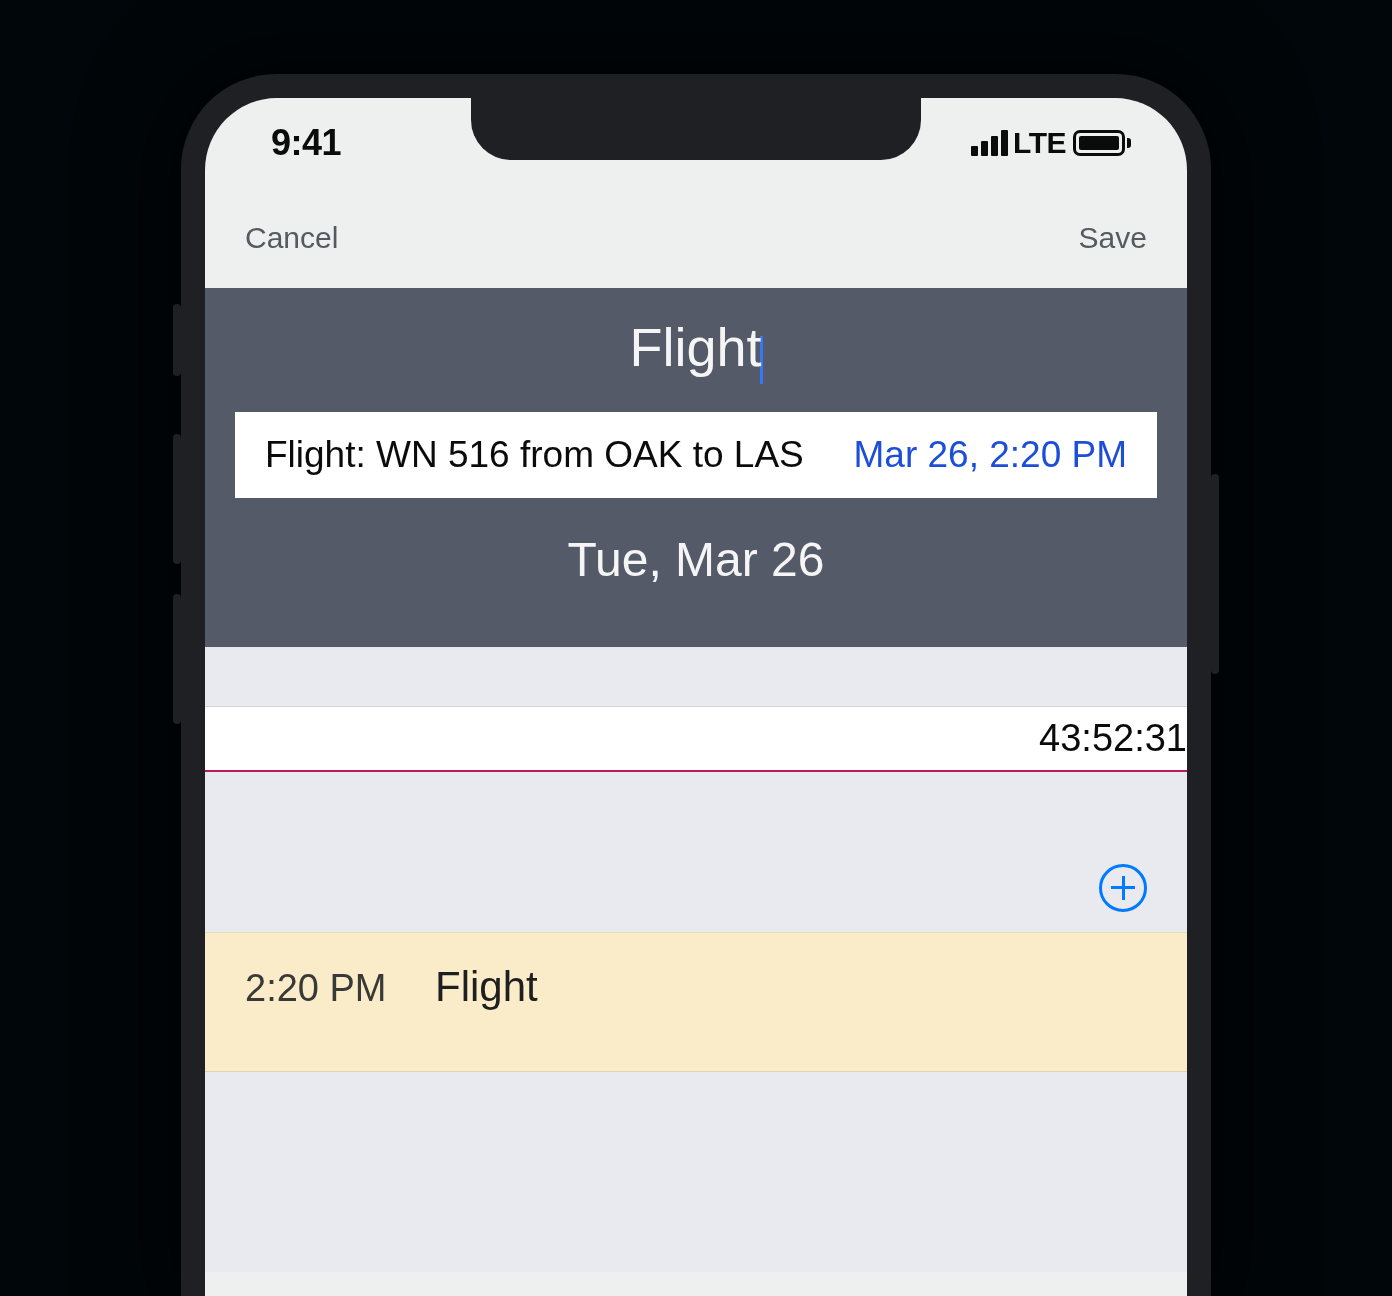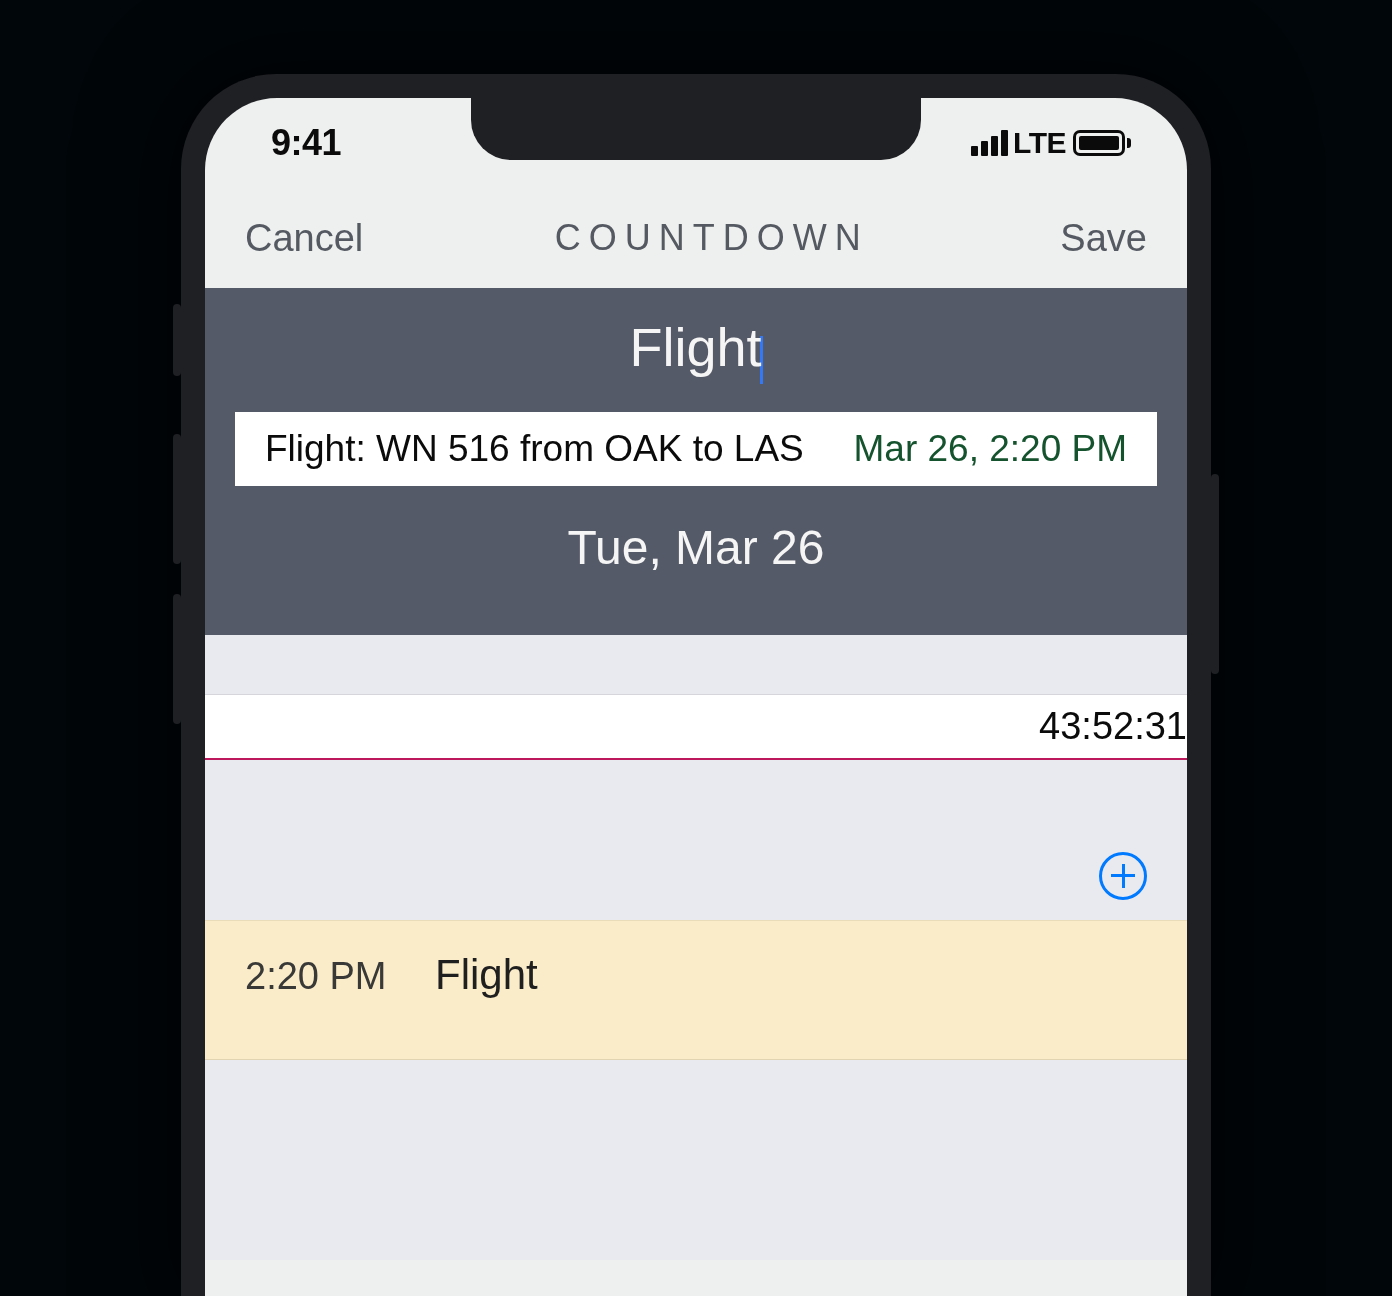--- a/index.html
+++ b/index.html
@@ -123,21 +123,21 @@
     }
     .nav-bar {
       height: 100px;
       display: flex;
       align-items: center;
       justify-content: space-between;
       padding: 0 40px;
       background: #eef0ef;
     }
     .nav-cancel, .nav-save {
-      font-size: 38px;
+      font-size: 30px;
       color: #555a62;
       font-weight: 400;
       cursor: pointer;
     }
     .nav-title {
       font-size: 36px;
       color: #555a62;
       font-weight: 400;
       letter-spacing: 8px;
     }
@@ -161,34 +161,34 @@
       width: 3px;
       height: 48px;
       background: #3478f6;
       vertical-align: middle;
       margin-left: -2px;
       margin-bottom: 4px;
     }
     .suggestion-card {
       background: #ffffff;
       margin: 0 30px;
-      padding: 16px 30px;
+      padding: 22px 30px;
       display: flex;
       justify-content: space-between;
       align-items: center;
       cursor: pointer;
     }
     .sugg-main {
       font-size: 37px;
       color: #0c0b0c;
       font-weight: 400;
     }
     .sugg-date {
       font-size: 37px;
-      color: #14532d;
+      color: #1d4ed8;
       font-weight: 400;
     }
     .date-label {
       text-align: center;
       margin-top: 34px;
       font-size: 48px;
       color: #f6f5f5;
       font-weight: 400;
     }
     .content-area {
@@ -292,21 +292,20 @@
           <div class="battery-body">
               <div class="battery-fill"></div>
             </div>
           <div class="battery-tip"></div>
         </div>
       </div>
     </div>
 
     <div class="nav-bar">
       <div class="nav-cancel">Cancel</div>
-      <div class="nav-title">COUNTDOWN</div>
       <div class="nav-save">Save</div>
     </div>
 
     <div class="dark-section">
       <div class="event-title-row">
         <span class="event-title">Flight</span><span class="cursor-mark"></span>
       </div>
       <div class="suggestion-card">
         <span class="sugg-main">Flight: WN 516 from OAK to LAS</span>
         <span class="sugg-date">Mar 26, 2:20 PM</span>

